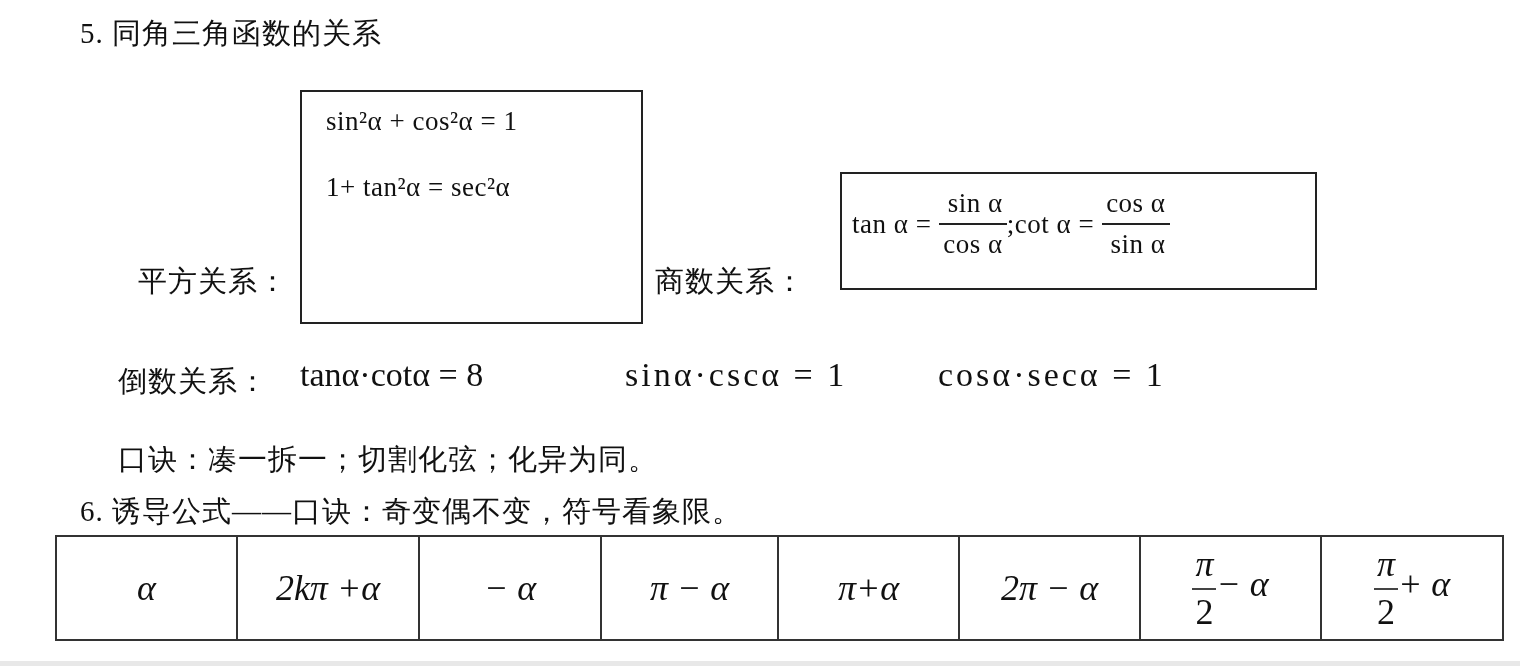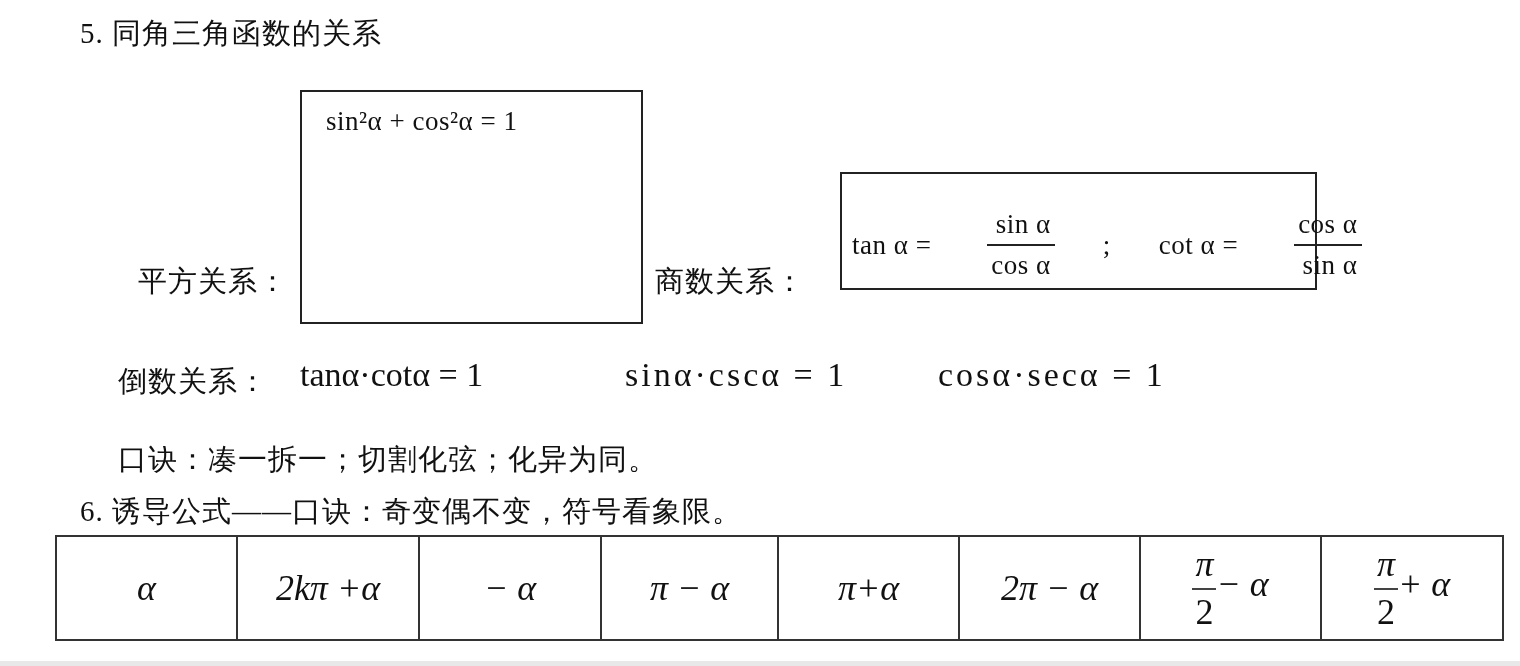--- a/index.html
+++ b/index.html
@@ -24,41 +24,42 @@
   .bottom-strip { position:absolute; left:0; top:661px; width:1520px; height:5px; background:#e8e8e8; }
 </style>
 </head>
 <body>
 
 <div class="abs cn" style="left:80px; top:14px;">5. 同角三角函数的关系</div>
 
 <div class="abs cn" style="left:118px; top:262px;margin-left:20px;">平方关系：</div>
 <div class="box" style="left:300px; top:90px; width:343px; height:234px;">
   <div class="eq" style="left:24px; top:14px;">sin²α + cos²α = 1</div>
+  <div class="eq" style="left:24px; top:80px;">1+ tan²α = sec²α</div>
 </div>
 
 <div class="abs cn" style="left:655px; top:262px;">商数关系：</div>
 <div class="box" style="left:840px; top:172px; width:477px; height:118px;">
-  <div class="eq" style="left:10px; top:27px; display:flex; align-items:center; height:88px;gap:48px;">
+  <div class="eq" style="left:10px; top:6px; display:flex; align-items:center; height:88px;">
     <span>tan α =</span>
     <span class="frac" style="margin-left:8px;">
       <span class="num">sin α</span>
       <span class="den">cos α</span>
     </span>
     <span>;</span>
     <span style="">cot α =</span>
     <span class="frac" style="margin-left:8px;">
       <span class="num">cos α</span>
       <span class="den">sin α</span>
     </span>
   </div>
 </div>
 
 <div class="abs cn" style="left:118px; top:362px;">倒数关系：</div>
-<div class="abs math" style="left:300px; top:356px;">tanα·cotα = 1</div>
+<div class="abs math" style="left:300px; top:356px;">tanα·cotα = 8</div>
 <div class="abs math" style="left:625px; top:356px; letter-spacing:3px;text-align:center;">sinα·cscα = 1</div>
 <div class="abs math" style="left:938px; top:356px; letter-spacing:3px;">cosα·secα = 1</div>
 
 <div class="abs cn" style="left:118px; top:440px;">口诀：凑一拆一；切割化弦；化异为同。</div>
 
 <div class="abs cn" style="left:80px; top:492px;">6. 诱导公式——口诀：奇变偶不变，符号看象限。</div>
 
 <table class="induce">
   <colgroup>
     <col style="width:181px">

